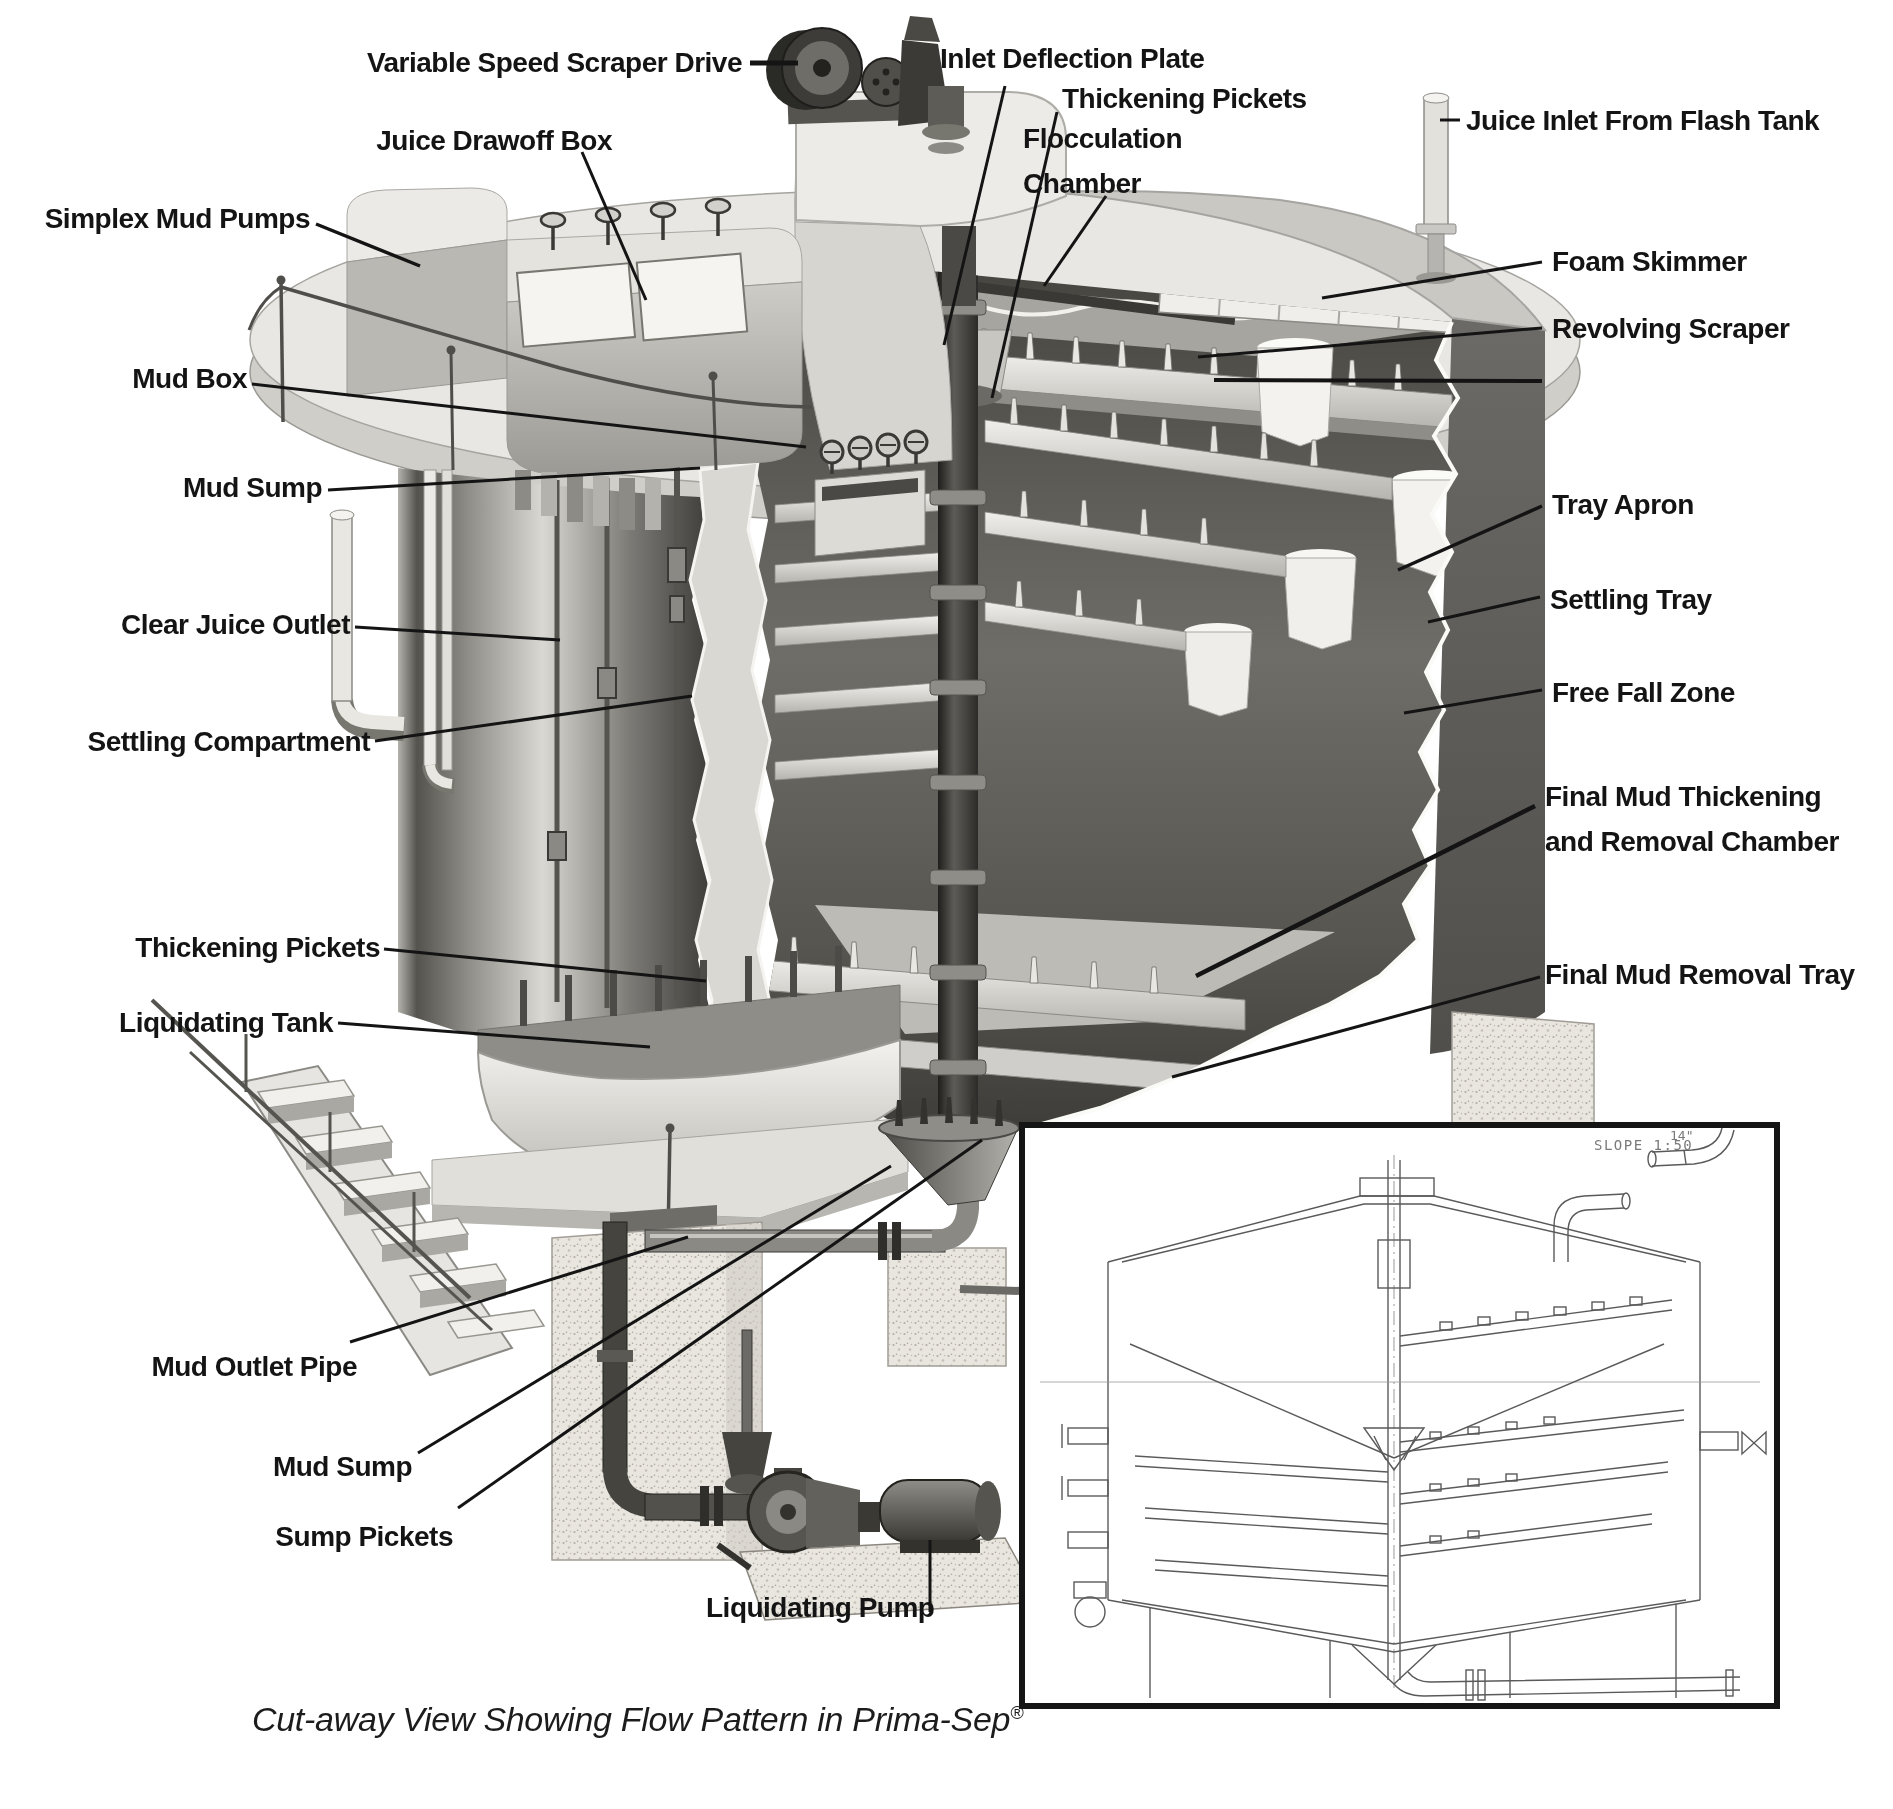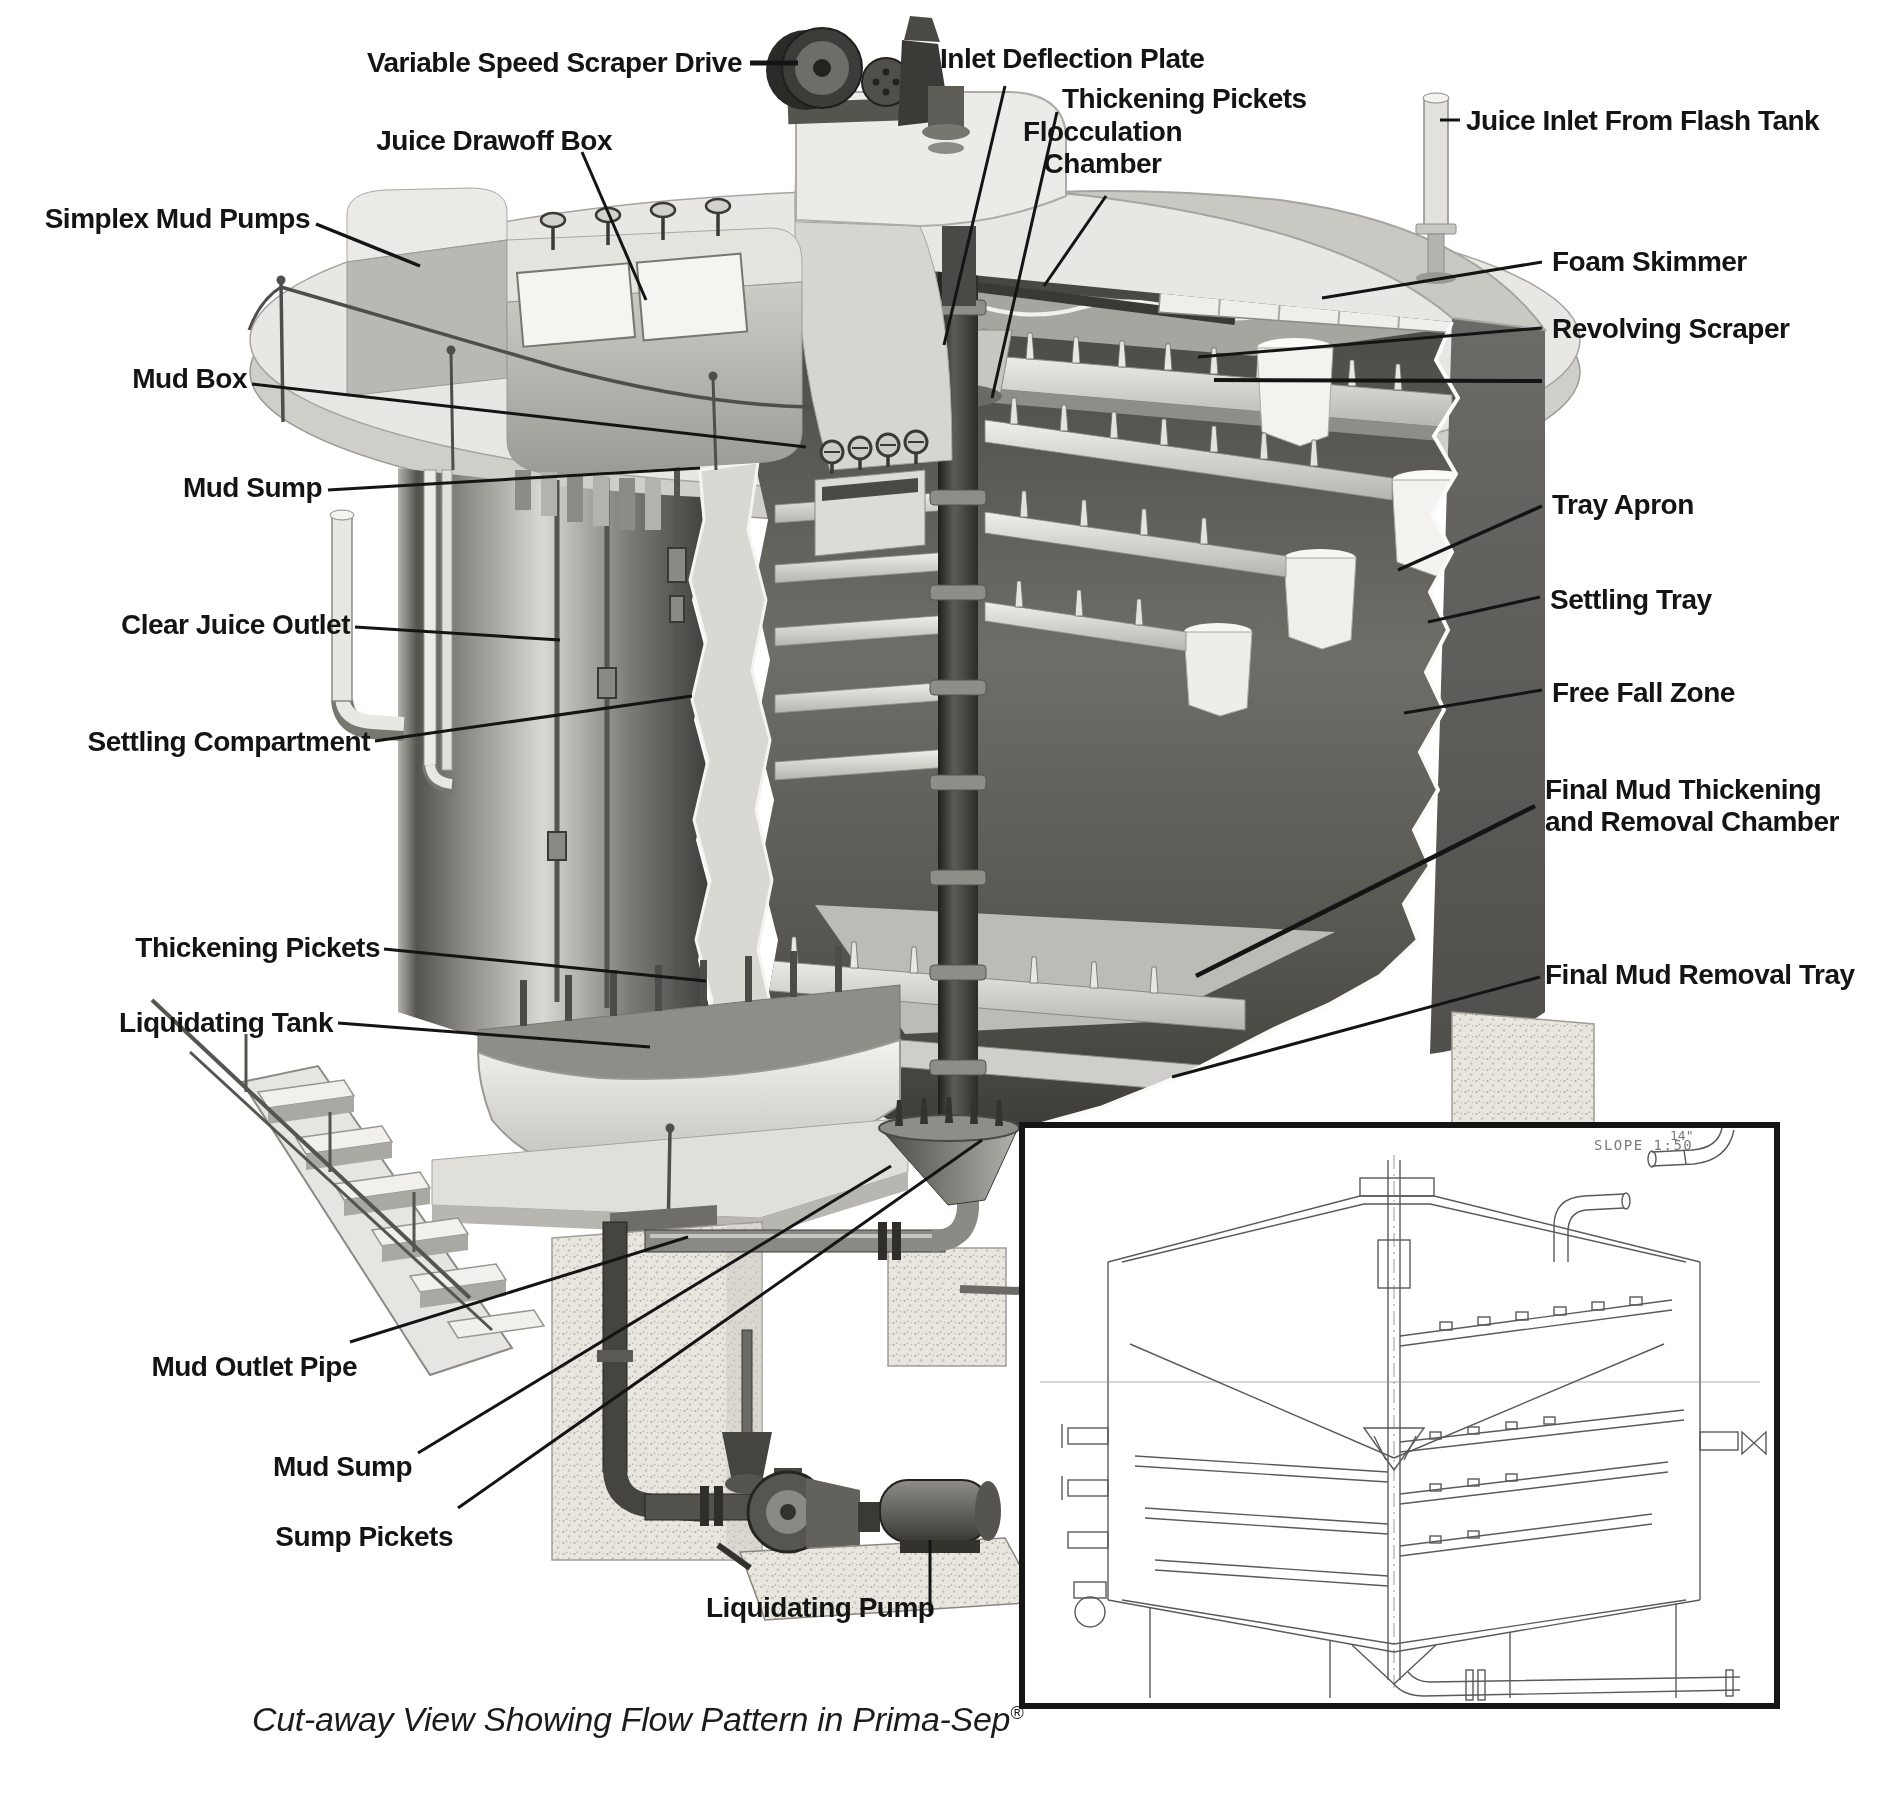--- a/index.html
+++ b/index.html
@@ -1,22 +1,22 @@
 <!DOCTYPE html>
 <html><head>
 <meta charset="utf-8">
 <style>
   html,body{margin:0;padding:0;background:#ffffff;}
   .stage{position:relative;width:1893px;height:1809px;background:#ffffff;overflow:hidden;
          font-family:"Liberation Sans",sans-serif;}
   .art{position:absolute;left:0;top:0;}
   .lbl{position:absolute;font:700 28px/37px "Liberation Sans",sans-serif;letter-spacing:-0.5px;
        color:#141414;white-space:pre-line;}
-  .lbl.r{text-align:center;}
-  .lbl.two{line-height:32px;}
+  .lbl.r{text-align:left;}
+  .lbl.two{line-height:45px;}
   .caption{position:absolute;left:252px;top:1700px;font:italic 400 34px "Liberation Sans",sans-serif;
            color:#1c1c1c;letter-spacing:-0.3px;}
   .caption sup{font-size:18px;}
 </style>
 </head>
 <body>
 
 <div class="stage">
 
 <svg class="art" width="1893" height="1809" viewBox="0 0 1893 1809">

